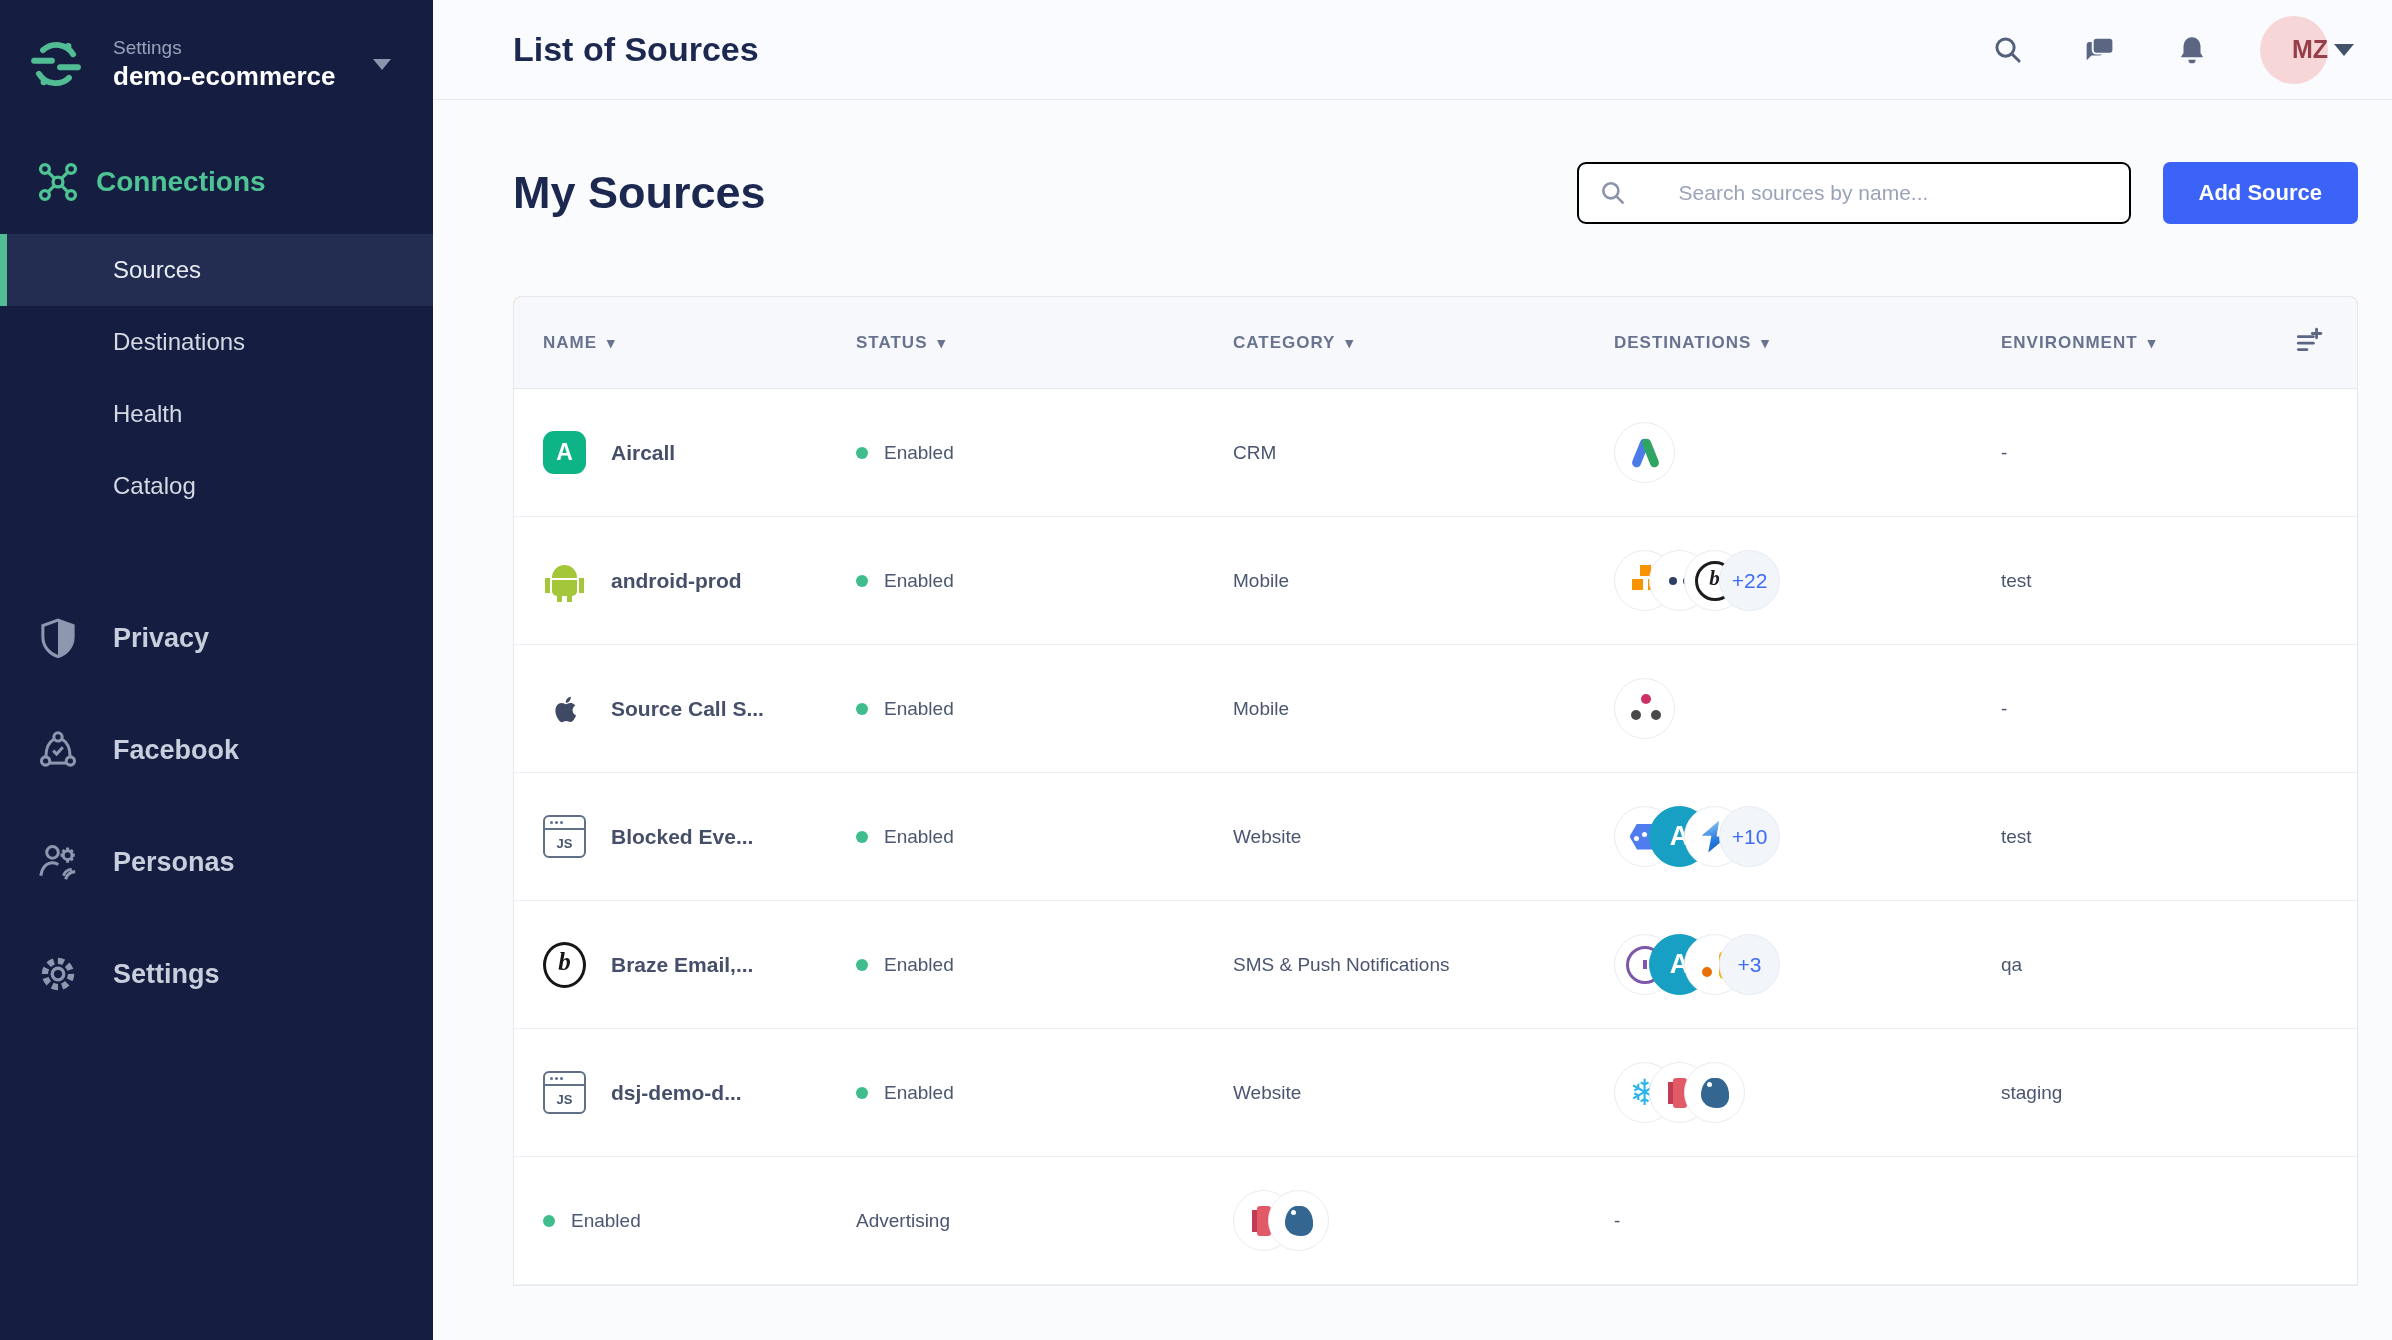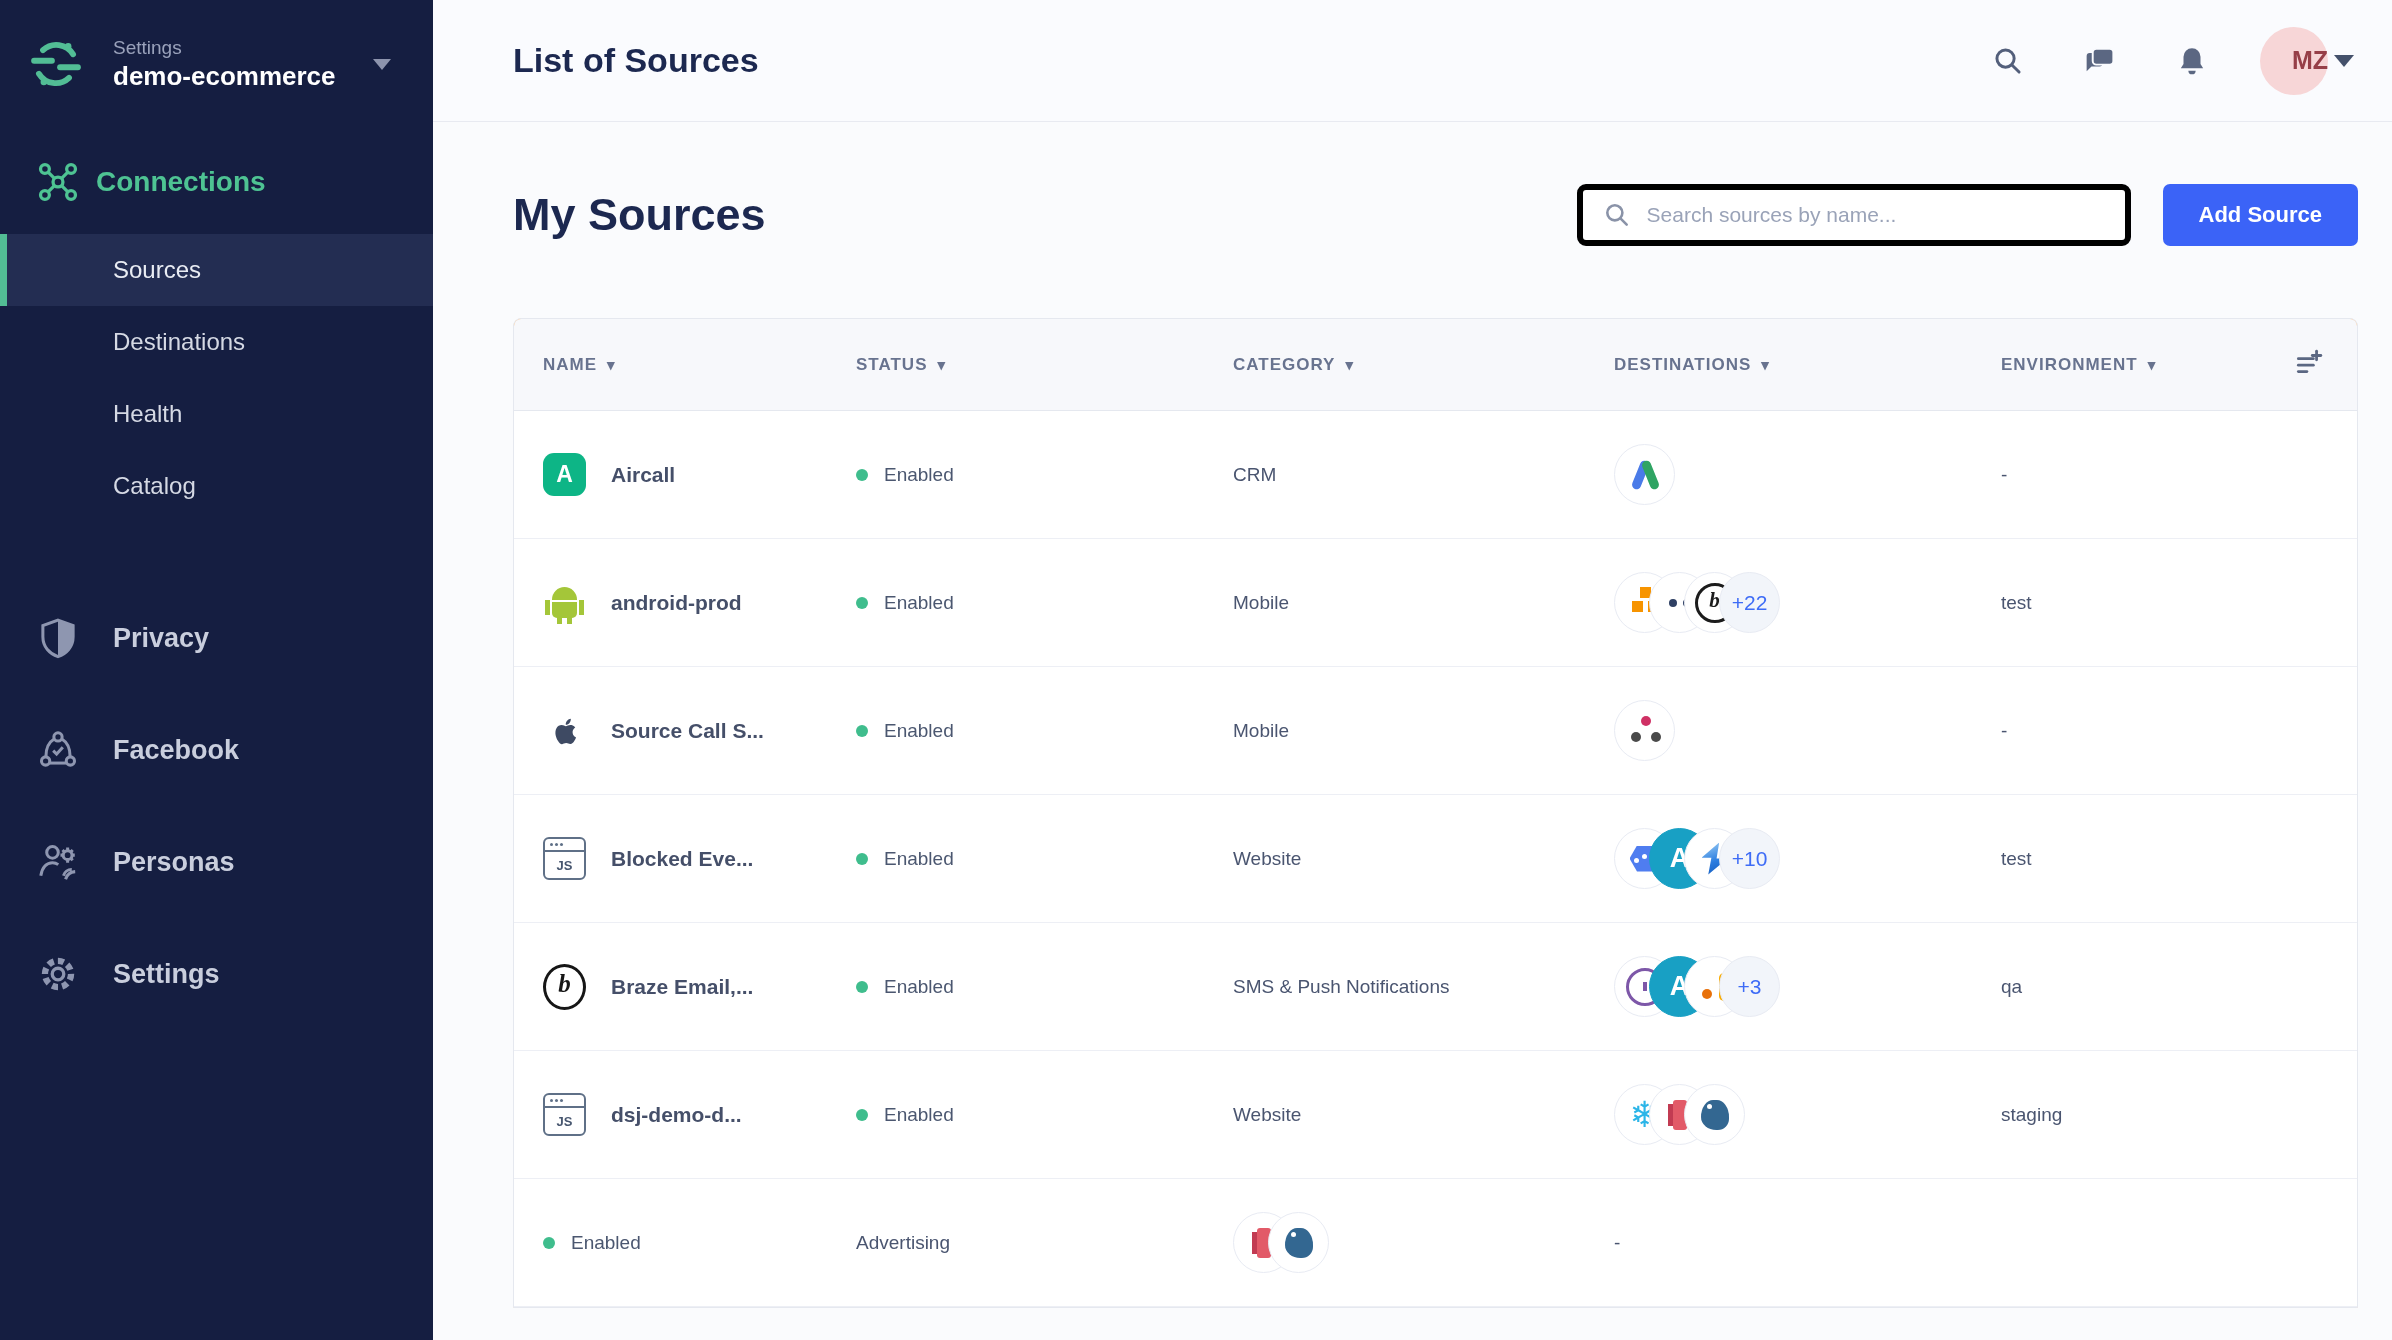--- a/index.html
+++ b/index.html
@@ -23,32 +23,32 @@
   .sub-item.active { background:#232d52; border-left:7px solid #52bd95; padding-left:106px; color:#e9ecf3; }
   .sub-list { margin-top:26px; }
 
   .section-item { height:76px; display:flex; align-items:center; padding-left:36px; font-size:27px; font-weight:600; color:#c9cedd; cursor:pointer; margin-top:36px; }
   .section-item .nav-ico { width:44px; height:44px; flex:none; }
   .section-label { margin-left:33px; }
   .sections { margin-top:42px; }
 
   
   .main { flex:1; display:flex; flex-direction:column; background:#fafbfd; min-width:0; }
-  .topbar { height:122px; flex:none; background:#fafbfe; border-bottom:1px solid #e8eaf1; display:flex; align-items:center; padding:0 38px 0 80px; }
+  .topbar { height:100px; flex:none; background:#fafbfe; border-bottom:1px solid #e8eaf1; display:flex; align-items:center; padding:0 38px 0 80px; }
   .topbar-title { font-size:34px; font-weight:700; color:#1c2850; }
   .topbar-right { margin-left:auto; display:flex; align-items:center; gap:44px; }
   .icon-btn { width:48px; height:48px; display:flex; align-items:center; justify-content:center; cursor:pointer; }
   .avatar { width:68px; height:68px; border-radius:50%; background:#f7d6d7; color:#963f48; display:flex; align-items:center; justify-content:flex-end; font-size:25px; font-weight:600; cursor:pointer; }
   .avatar-caret { width:0; height:0; border-left:10px solid transparent; border-right:10px solid transparent; border-top:12px solid #44516b; margin-left:6px; cursor:pointer; }
 
   .content { padding:62px 34px 0 80px; }
   .toolbar { display:flex; align-items:center; }
   .page-heading { font-size:45px; font-weight:700; color:#1c2850; }
   .toolbar-right { margin-left:auto; display:flex; align-items:center; gap:32px; }
-  .search-box { width:554px; height:62px; background:#fff; border:6px solid #000000; border-radius:9px; display:flex; align-items:center; padding-left:20px; }
+  .search-box { width:554px; height:62px; background:#fff; border:2px solid #000000; border-radius:9px; display:flex; align-items:center; padding-left:20px;gap:36px; }
   .search-box input { border:none; outline:none; flex:1; font-size:21px; color:#4a5570; margin-left:16px; font-family:"Liberation Sans",sans-serif; background:transparent; }
   .search-box input::placeholder { color:#9aa3b8; }
   .btn-primary { height:62px; padding:0 36px; background:#3b63f7; color:#fff; border:none; border-radius:7px; font-size:22px; font-weight:600; cursor:pointer; font-family:"Liberation Sans",sans-serif; }
 
   
   .table { margin-top:72px; background:#fdba74; border:1px solid #e5e8ef; border-radius:8px 8px 0 0; overflow:hidden; }
   .thead { position:relative; display:grid; grid-template-columns:313px 377px 381px 387px 1fr; align-items:center; height:92px; padding-left:29px; background:#f7f8fb; border-bottom:1px solid #e5e8ef; }
   .th { display:flex; align-items:center; gap:10px; font-size:17px; font-weight:700; letter-spacing:1px; color:#68738f; cursor:pointer; }
   .th .caret { font-size:15px; color:#68738f; }
   .thead-tool { position:absolute; right:34px; top:50%; transform:translateY(-50%); cursor:pointer; }

